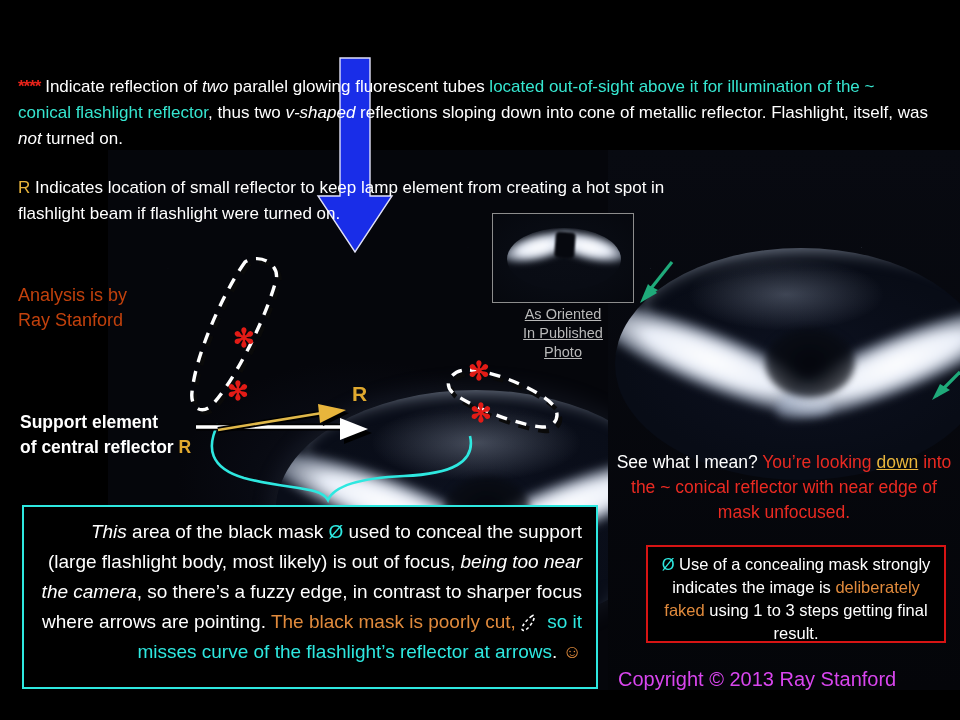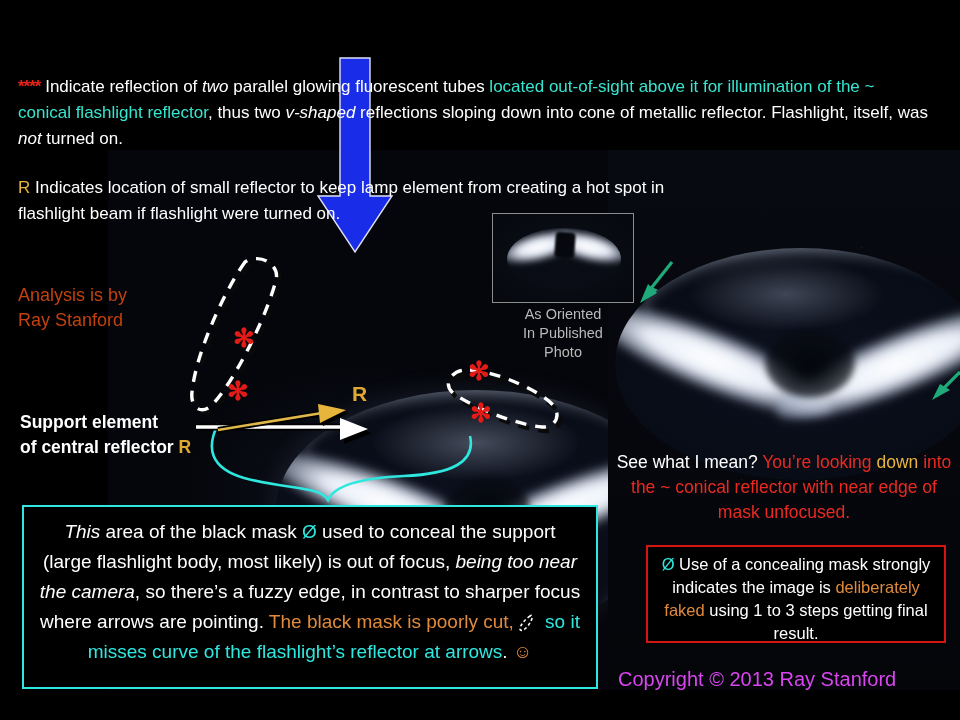--- a/index.html
+++ b/index.html
@@ -119,36 +119,36 @@
     overflow:hidden;
   }
   .inset .s-left{left:-6px;top:6px;width:76px;height:26px;transform:rotate(-14deg);filter:blur(3px);}
   .inset .s-right{right:-6px;top:6px;width:76px;height:26px;transform:rotate(14deg);filter:blur(3px);}
   .inset-notch{
     position:absolute;left:48px;top:4px;width:20px;height:26px;
     background:#06080e;border-radius:4px;transform:rotate(4deg);filter:blur(1px);
   }
   .inset-caption{
     position:absolute;left:492px;top:305px;width:142px;text-align:center;
-    color:#b9b9b9;font-size:14.5px;line-height:19px;
+    color:#b9b9b9;font-size:14.5px;line-height:19px;text-decoration:underline;
   }
 
   
   .right-text{
     position:absolute;left:612px;top:450px;width:344px;text-align:center;
     font-size:17.5px;line-height:25px;color:#ea2a22;font-weight:500;
   }
   .right-text .w{color:#ffffff;}
-  .right-text .g{color:#e8b53c;}
+  .right-text .g{color:#e8b53c;text-decoration:underline;}
 
   
   .cyanbox{
     position:absolute;left:22px;top:505px;width:576px;height:184px;
     border:2px solid #2ee8e0;background:#000;box-sizing:border-box;
-    padding:10px 14px;color:#fff;font-size:19px;line-height:30px;text-align:center;
+    padding:10px 14px;color:#fff;font-size:19px;line-height:30px;text-align:right;
   }
   .cyanbox .c{color:#2ee8e0;}
   .cyanbox .o{color:#e08a3c;}
   .slash{color:#2ee8e0;}
 
   
   .redbox{
     position:absolute;left:646px;top:545px;width:300px;height:98px;
     border:2px solid #d71414;background:#000;box-sizing:border-box;
     padding:6px 12px;color:#fff;font-size:16.5px;line-height:23px;text-align:center;

